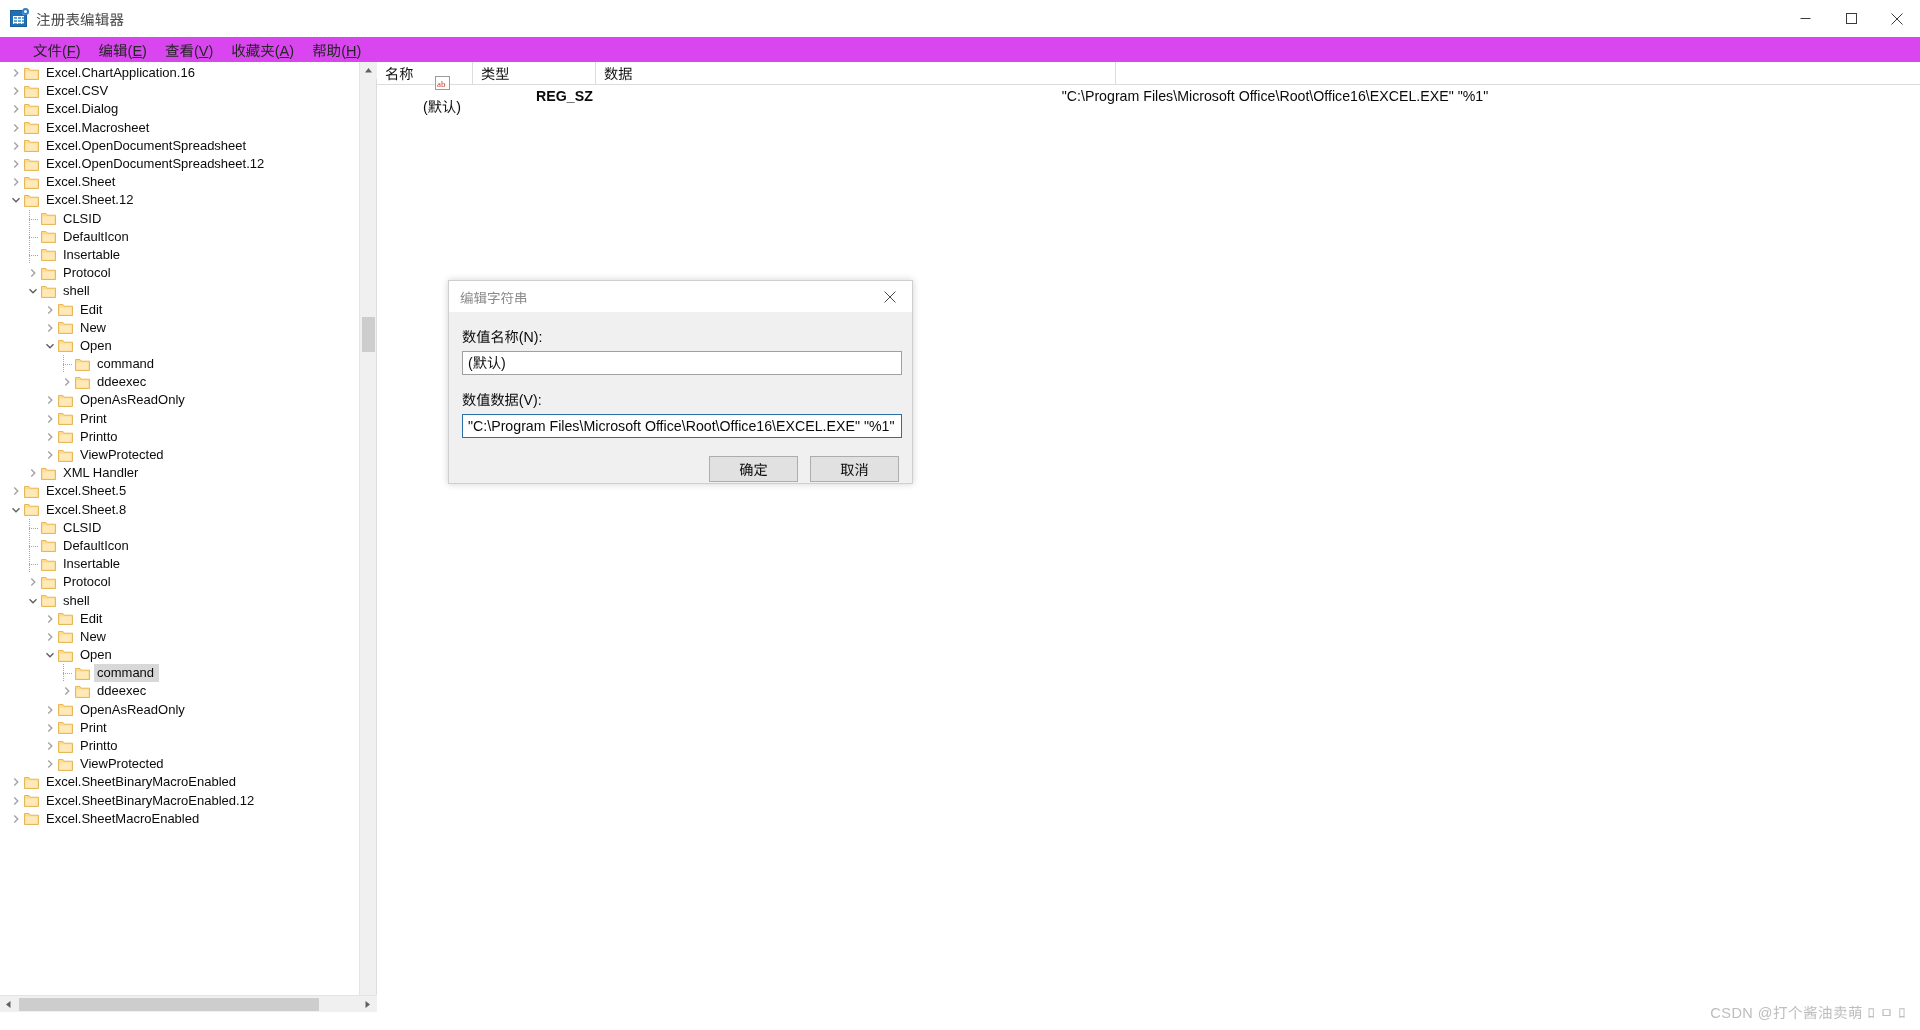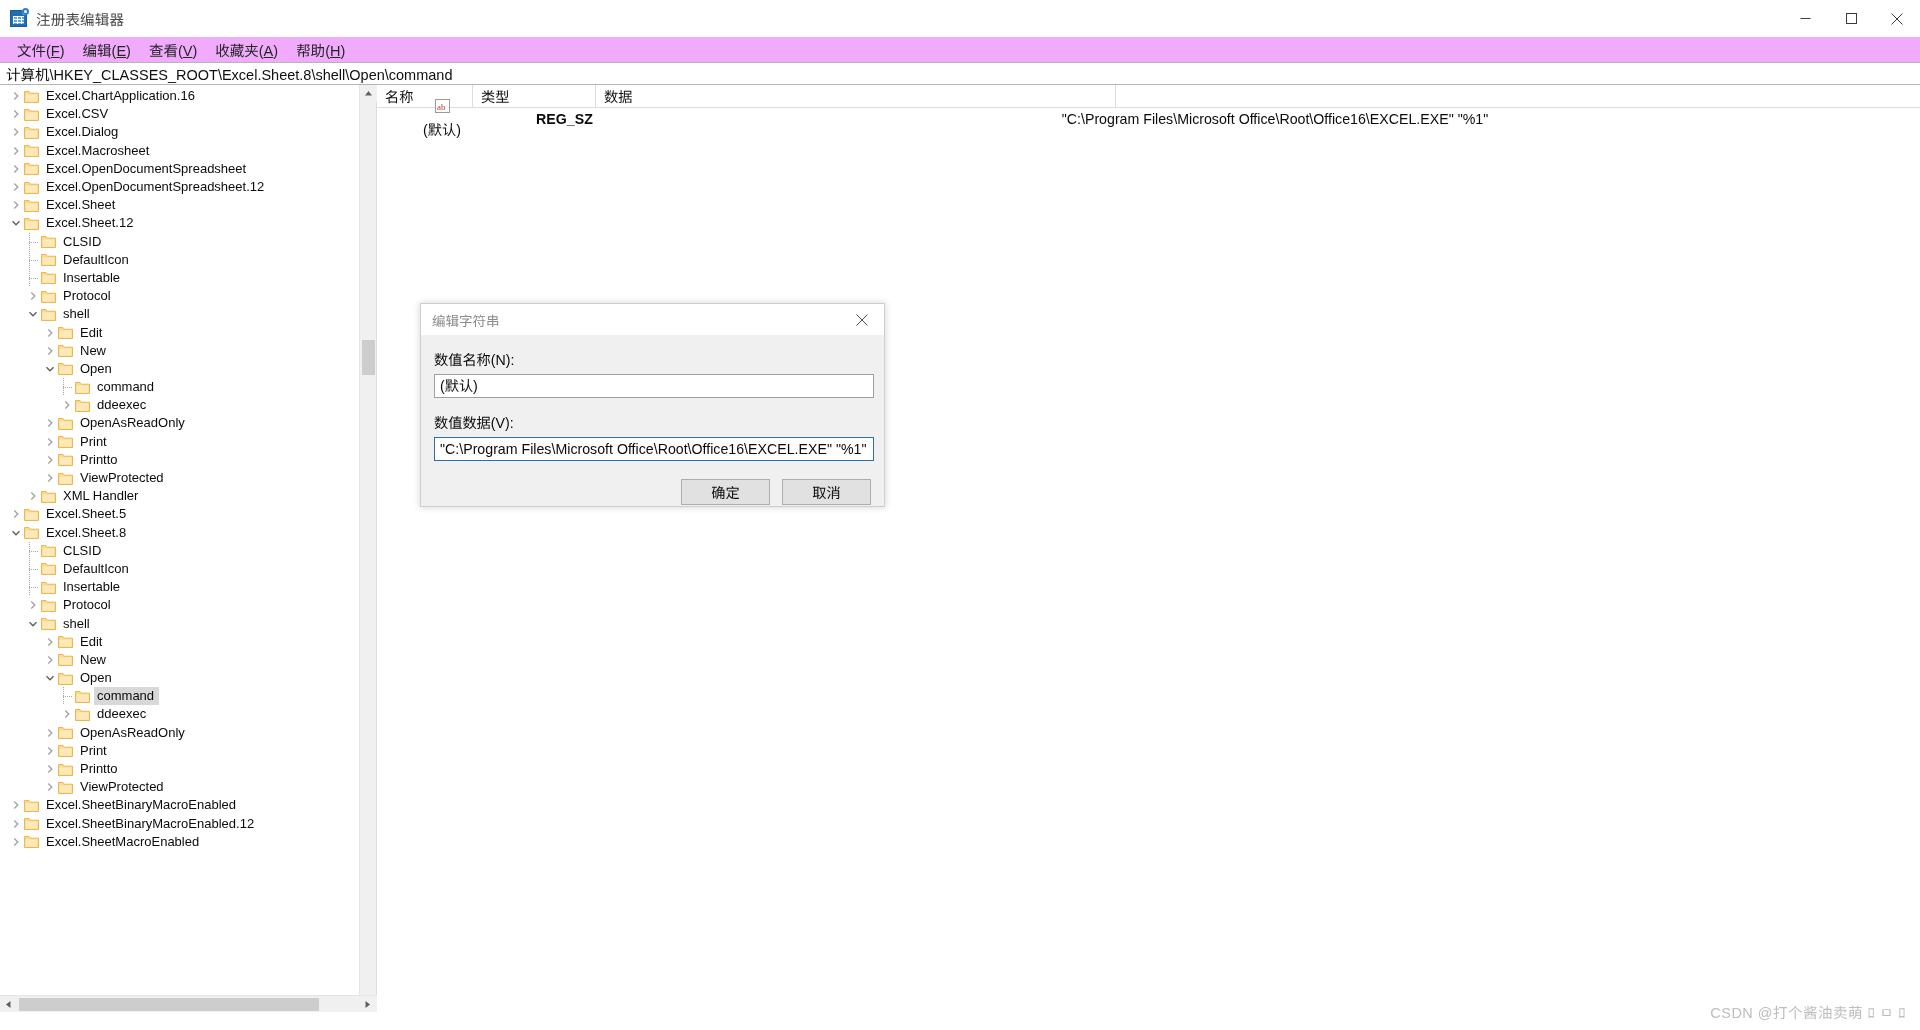--- a/index.html
+++ b/index.html
@@ -60,23 +60,23 @@
     width: 46px; height: 37px;
     display: flex; align-items: center; justify-content: center;
     color: #3b3b3b;
   }
   .win-btn svg { display: block; }
 
   
   .menubar {
     height: 25px;
     display: flex; align-items: center;
-    padding-left: 8px;
+    padding-left: 24px;
     flex: 0 0 auto;
-    background: #f0abfc;
+    background: #d946ef;
   }
   .menu-item {
     font-size: 14.5px;
     color: #262626;
     padding: 2px 9px;
     white-space: nowrap;
   }
   .menu-item u { text-decoration: underline; }
 
   
@@ -234,21 +234,21 @@
   .lcell.c-name { width: 122px; padding-left: 8px; gap: 5px; }
   .lcell.c-type { width: 123px; padding-left: 8px; font-weight: bold; }
   .lcell.c-data { flex: 1 1 auto; padding-left: 8px; }
 
   .ab-icon { width: 15px; height: 14px; flex: 0 0 15px; position: relative; }
   .ab-icon svg { display:block; }
 
   
   .dialog-shadow {
     position: absolute;
-    left: 420px; top: 218px;
+    left: 448px; top: 218px;
     width: 465px; height: 204px;
     background: #ffffff;
     border: 1px solid #cfcfcf;
     box-shadow: 0 0 7px rgba(0,0,0,.18);
     display: flex; flex-direction: column;
     z-index: 50;
   }
   .dlg-titlebar {
     height: 31px;
     background: #ffffff;
@@ -355,23 +355,20 @@
   </div>
 
   <div class="menubar">
     <div class="menu-item"><span>文件</span>(<u>F</u>)</div>
     <div class="menu-item"><span>编辑</span>(<u>E</u>)</div>
     <div class="menu-item"><span>查看</span>(<u>V</u>)</div>
     <div class="menu-item"><span>收藏夹</span>(<u>A</u>)</div>
     <div class="menu-item"><span>帮助</span>(<u>H</u>)</div>
   </div>
 
-  <div class="addressbar">
-    <span>计算机\HKEY_CLASSES_ROOT\Excel.Sheet.8\shell\Open\command</span>
-  </div>
 
   <div class="content">
 
     <div class="tree-panel">
       <div class="tree-scroll" id="tree-host">
           <div class="tree-row">
             <span class="indent" style="width: 8px;"></span>
             <span class="chev">
               <svg width="10" height="10" viewBox="0 0 10 10">
                 <path d="M3.3 1.5 L6.8 5 L3.3 8.5" fill="none" stroke="#a0a0a0" stroke-width="1.3"></path>

